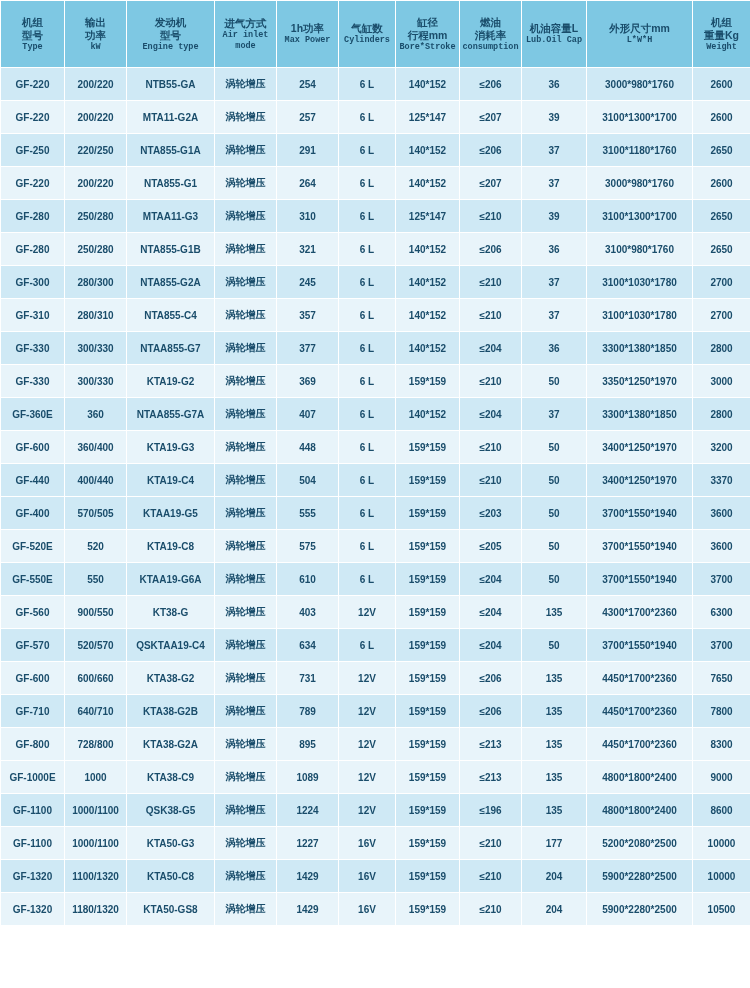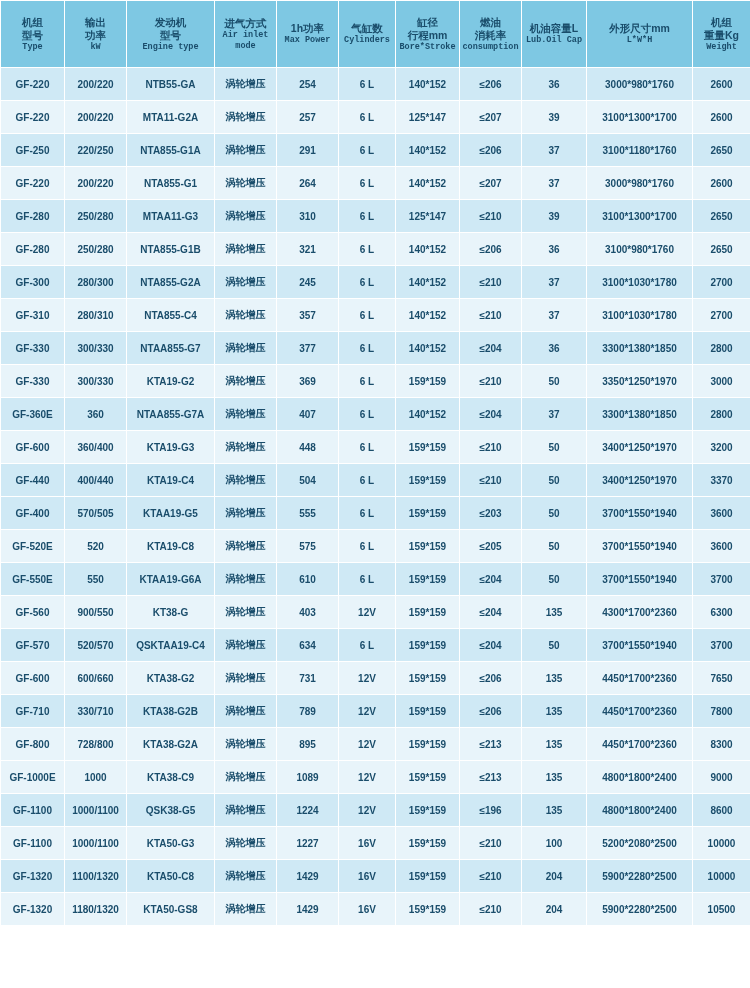--- a/index.html
+++ b/index.html
@@ -380,21 +380,21 @@
         <td>731</td>
         <td>12V</td>
         <td>159*159</td>
         <td>≤206</td>
         <td>135</td>
         <td>4450*1700*2360</td>
         <td>7650</td>
       </tr>
       <tr class="odd">
         <td>GF-710</td>
-        <td>330/710</td>
+        <td>640/710</td>
         <td>KTA38-G2B</td>
         <td>涡轮增压</td>
         <td>789</td>
         <td>12V</td>
         <td>159*159</td>
         <td>≤206</td>
         <td>135</td>
         <td>4450*1700*2360</td>
         <td>7800</td>
       </tr>
@@ -439,21 +439,21 @@
       </tr>
       <tr class="even">
         <td>GF-1100</td>
         <td>1000/1100</td>
         <td>KTA50-G3</td>
         <td>涡轮增压</td>
         <td>1227</td>
         <td>16V</td>
         <td>159*159</td>
         <td>≤210</td>
-        <td>100</td>
+        <td>177</td>
         <td>5200*2080*2500</td>
         <td>10000</td>
       </tr>
       <tr class="odd">
         <td>GF-1320</td>
         <td>1100/1320</td>
         <td>KTA50-C8</td>
         <td>涡轮增压</td>
         <td>1429</td>
         <td>16V</td>

